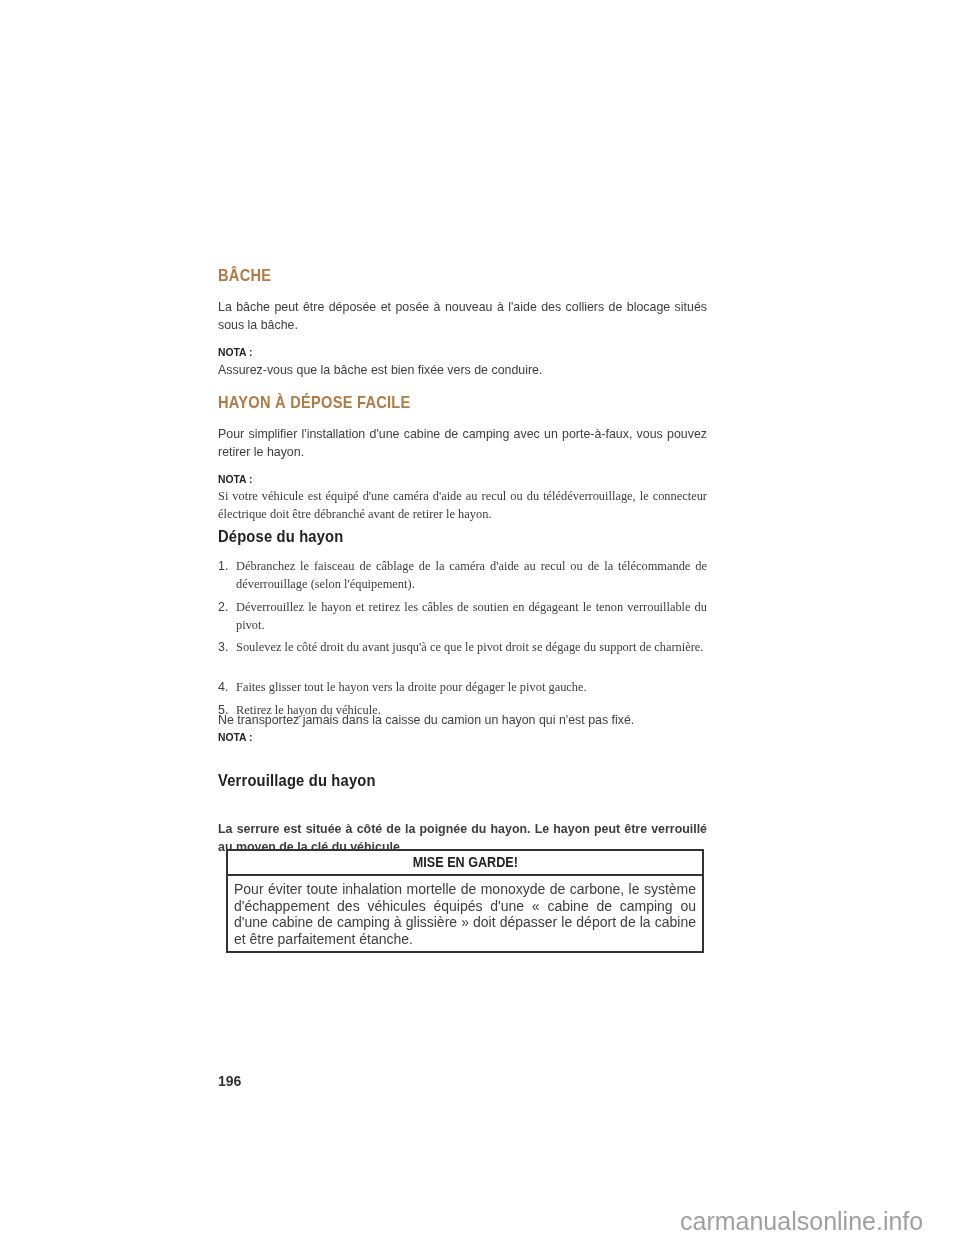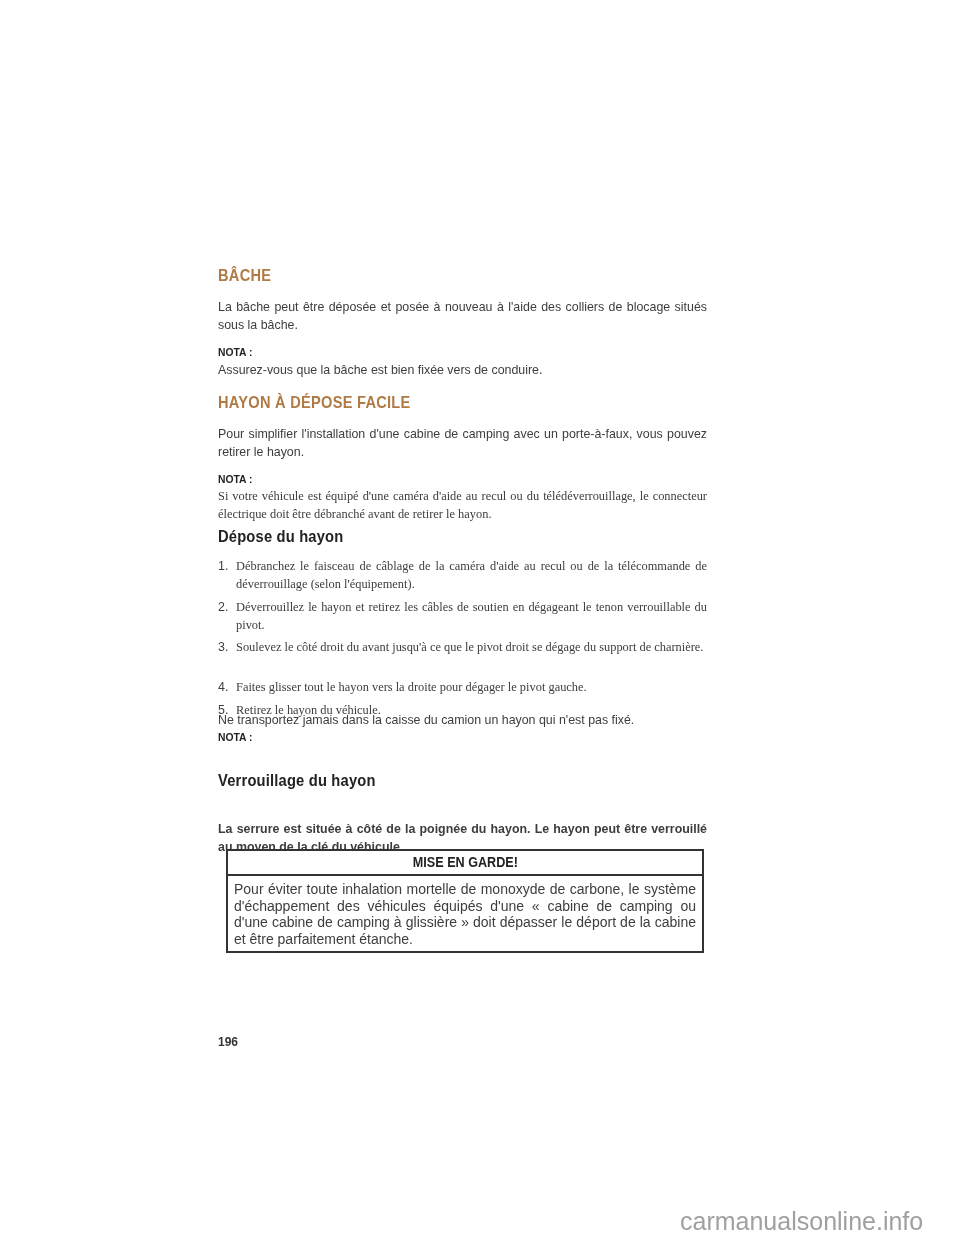--- a/index.html
+++ b/index.html
@@ -43,21 +43,21 @@
   .warn-head {
     height: 23px; border-bottom: 2px solid #333; text-align: center;
     font-weight: bold; font-size: 14px; line-height: 23px; color: #222;
   }
   .warn-head span { display: inline-block; transform: scaleX(0.9); }
   .warn-body {
     padding: 5px 6px 0 6px; font-size: 14px; line-height: 16.5px;
     text-align: justify; color: #3d3d3d;
   }
   .page-num {
-    position: absolute; left: 0; top: 1035px; font-size: 12px; font-weight: bold; color: #333;
+    position: absolute; left: 0; top: 1073px; font-size: 14px; font-weight: bold; color: #333;
   }
   .watermark {
     position: absolute; left: 680px; top: 1207px; font-size: 25px; color: #a0a0a0;
     font-family: Liberation Sans, sans-serif;
   }
 </style>
 </head>
 <body>
 
 <div class="page">

